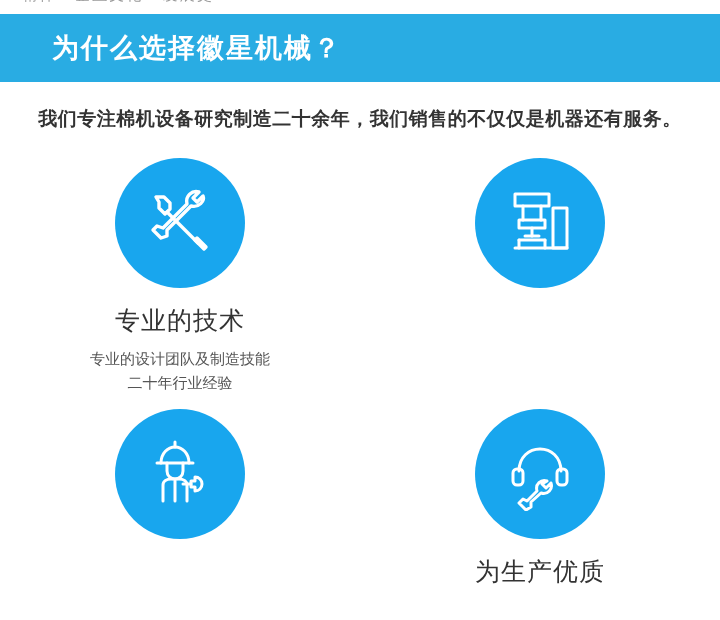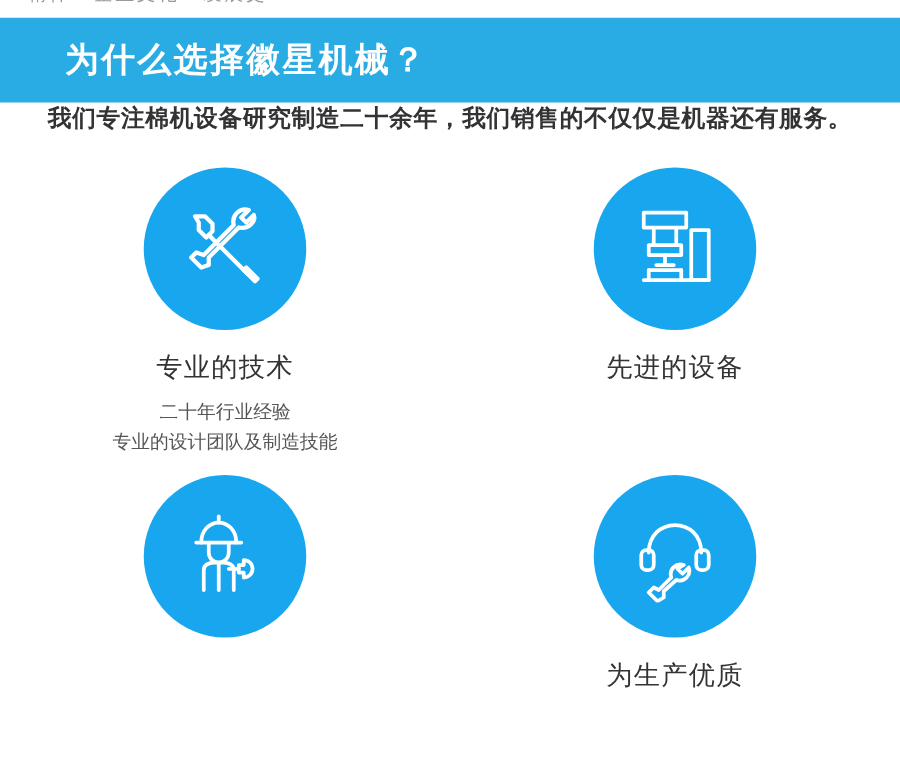--- a/index.html
+++ b/index.html
@@ -55,20 +55,21 @@
     margin-left: 52px;
   }
 
   
   .lead {
     text-align: center;
     font-size: 19px;
     font-weight: bold;
     color: #333333;
     letter-spacing: 0.5px;
+    margin-top: 24px;
   }
 
   
   .features {
     display: flex;
     flex-wrap: wrap;
     margin-top: 26px;
   }
   .feature {
     width: 50%;
@@ -83,21 +84,21 @@
     background: #18a6ee;
     margin: 0 auto;
     display: flex;
     align-items: center;
     justify-content: center;
   }
   .circle svg {
     display: block;
   }
   .feature-title {
-    font-size: 21px;
+    font-size: 25px;
     color: #333333;
     margin-top: 16px;
     letter-spacing: 1px;
   }
   .feature-desc {
     font-size: 15px;
     color: #555555;
     line-height: 24px;
     margin-top: 10px;
   }
@@ -130,22 +131,22 @@
             <path d="M13 11 L21 11 L27 17 L27 23 L22 28 L16 22 L16 16 Z"></path>
             <path d="M24 26 L55 57"></path>
             <path d="M52 54 L61 63 L63 61 L54 52 Z"></path>
 
             <path d="M60 10 L54 16 L50 12 L56 6 C49 4 42 10 44 18 L20 42 L14 40 L10 44 L18 52 L24 50 L24 44 L48 20 C56 22 62 15 60 10 Z"></path>
           </svg>
         </span>
       </div>
       <div class="feature-title">专业的技术</div>
       <div class="feature-desc">
+        <div>专业的设计团队及制造技能</div>
         <div>二十年行业经验</div>
-        <div>专业的设计团队及制造技能</div>
       </div>
     </div>
 
     <div class="feature">
       <div class="circle">
         <span>
           <svg width="74" height="74" viewBox="0 0 74 74" fill="none" stroke="#ffffff" stroke-width="3" stroke-linecap="round" stroke-linejoin="round">
             <rect x="12" y="8" width="34" height="12"></rect>
             <path d="M20 20 L20 34"></path>
             <path d="M38 20 L38 34"></path>
@@ -153,21 +154,20 @@
             <path d="M29 42 L29 50"></path>
             <path d="M22 50 L36 50"></path>
             <rect x="50" y="22" width="14" height="40"></rect>
             <path d="M12 62 L64 62"></path>
             <path d="M16 54 L42 54"></path>
             <path d="M16 54 L16 62"></path>
             <path d="M42 54 L42 62"></path>
           </svg>
         </span>
       </div>
-      <div class="feature-title">先进的设备</div>
     </div>
 
     <div class="feature">
       <div class="circle">
         <span>
           <svg width="74" height="74" viewBox="0 0 74 74" fill="none" stroke="#ffffff" stroke-width="3" stroke-linecap="round" stroke-linejoin="round">
 
             <path d="M18 26 C18 16 25 10 32 10 C39 10 46 16 46 26"></path>
             <path d="M14 26 L50 26"></path>
             <path d="M32 10 L32 5"></path>

